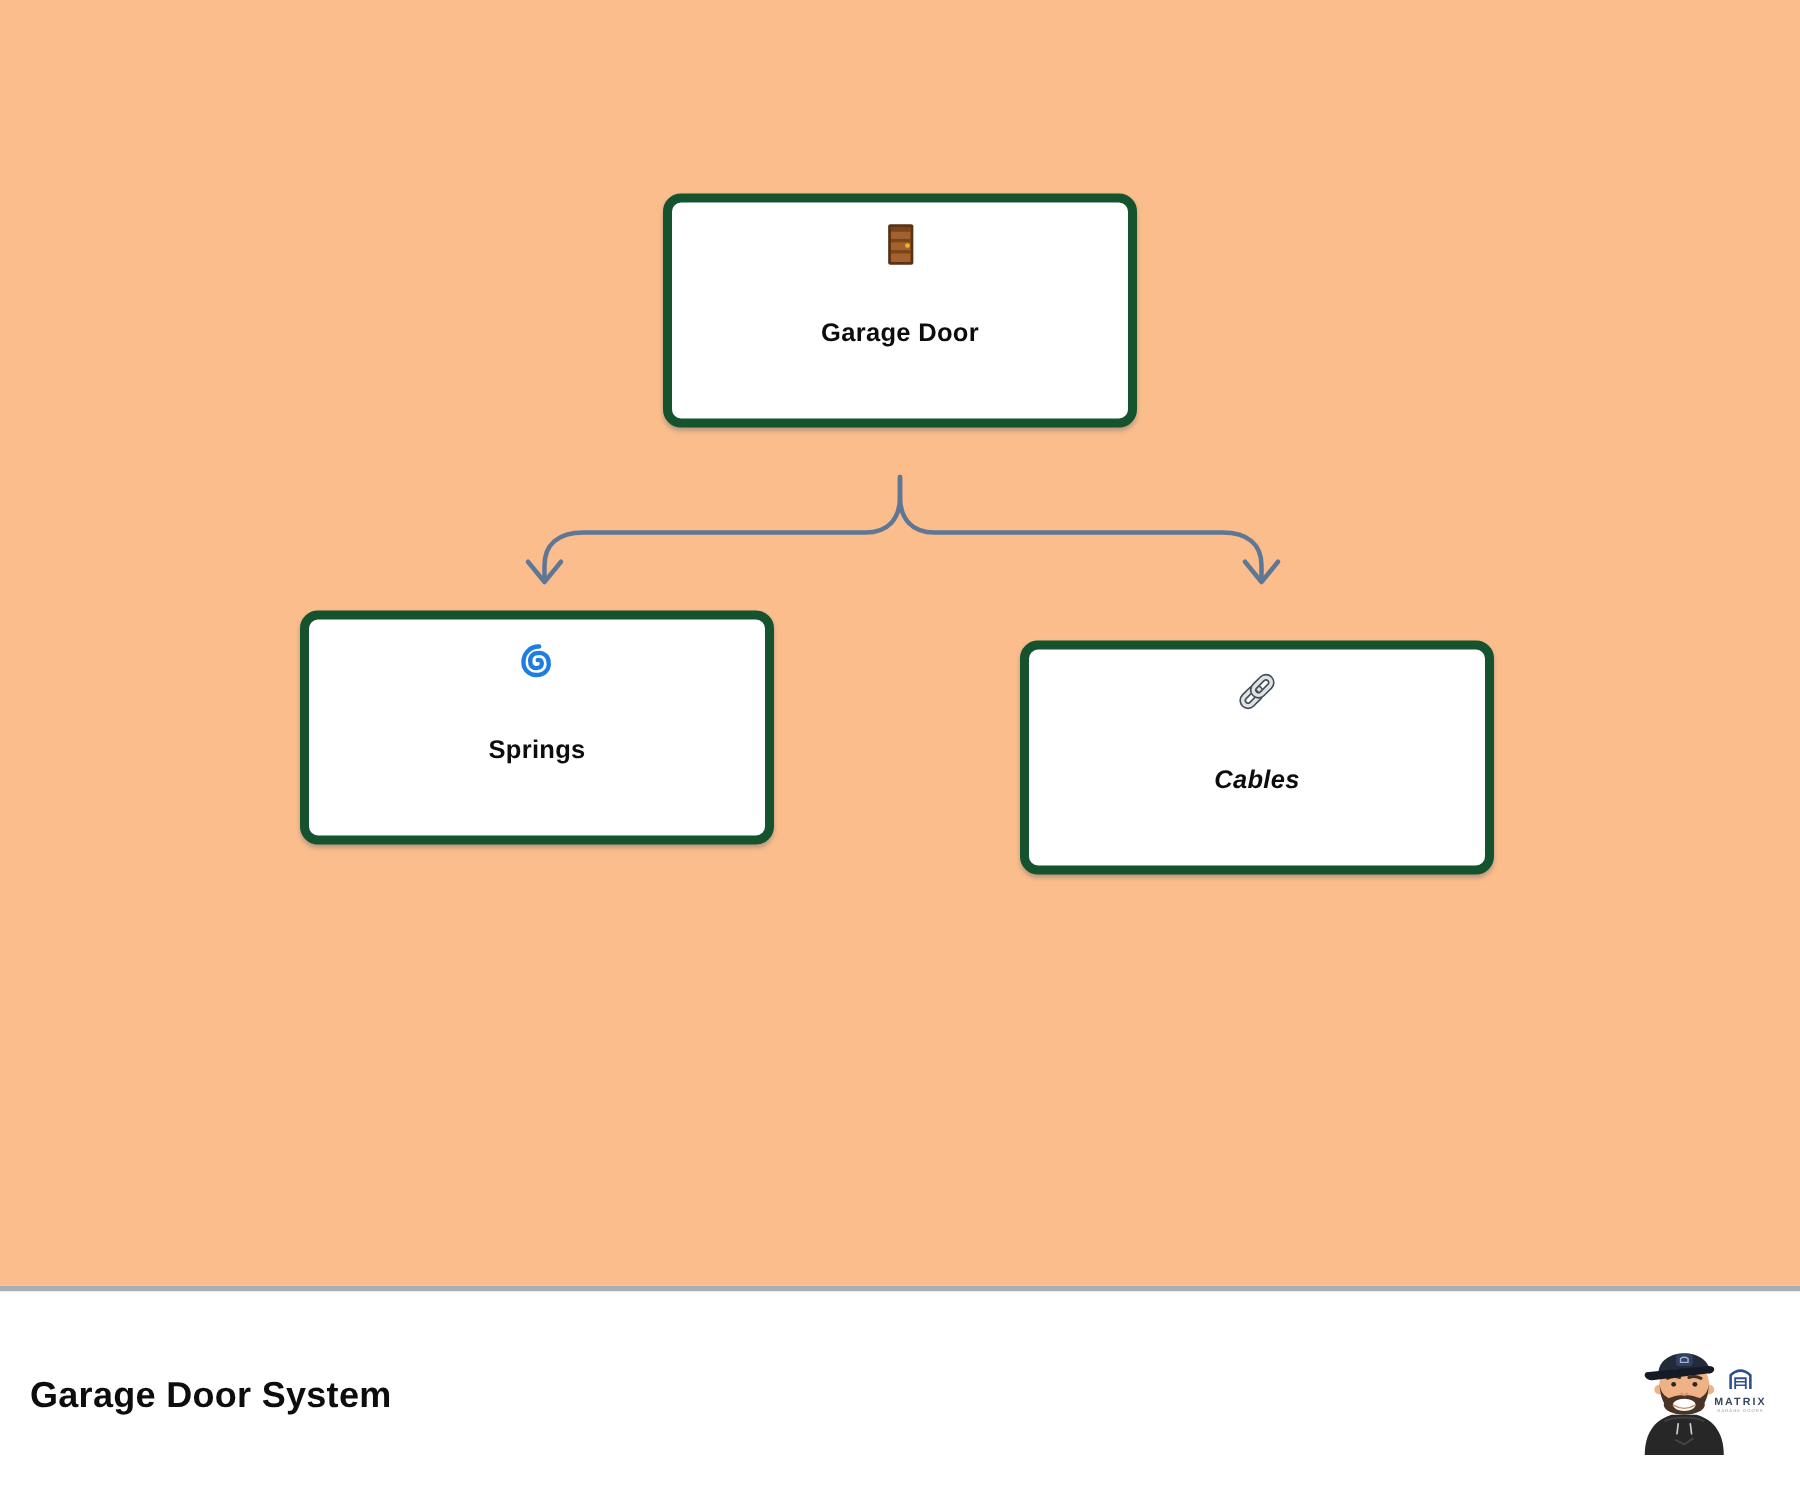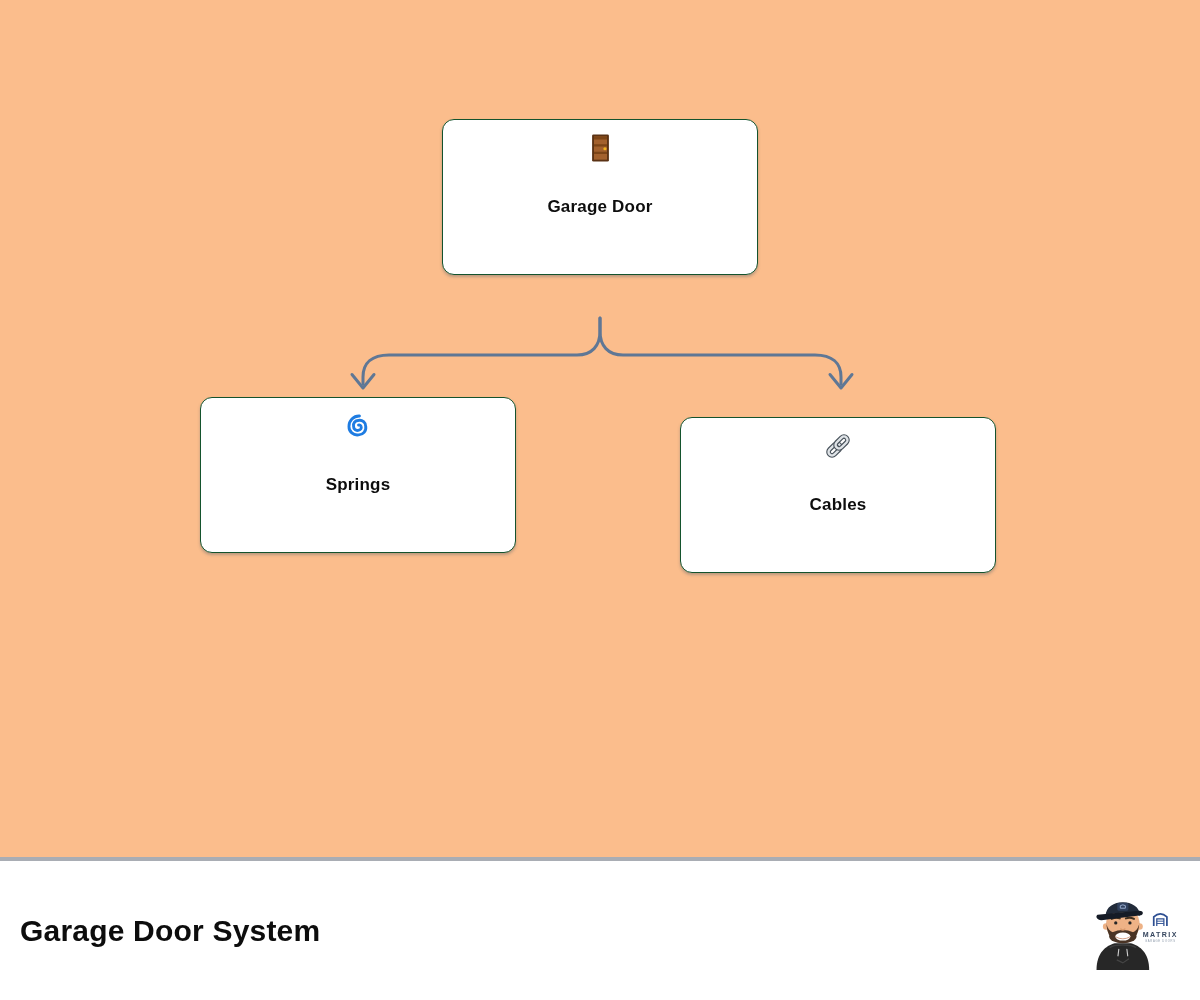--- a/index.html
+++ b/index.html
@@ -18,61 +18,62 @@
   }
   .connector-layer {
     position: absolute;
     left: 0; top: 0;
     width: 1200px; height: 857px;
     pointer-events: none;
   }
   .node-card {
     position: absolute;
     background: #ffffff;
-    border: 1px solid #14532d;
+    border: 6px solid #14532d;
     border-radius: 12px;
     box-shadow: 0 2px 3px rgba(110,110,110,0.45);
     display: flex;
     flex-direction: column;
     align-items: center;
     padding-top: 14px;
+    margin-top: 10px;
   }
   .node-card .node-icon {
     height: 28px;
     display: flex;
     align-items: center;
     justify-content: center;
   }
   .node-card .node-label {
     margin-top: 35px;
     font-size: 17px;
     font-weight: bold;
     color: #0d0d0d;
     letter-spacing: 0.2px;
   }
   #node-garage-door { left: 442px; top: 119px; width: 316px; height: 156px; }
   #node-springs     { left: 200px; top: 397px; width: 316px; height: 156px; }
-  #node-cables      { left: 680px; top: 417px; width: 316px; height: 156px; }
+  #node-cables      { left: 680px; top: 417px; width: 316px; height: 156px; font-style: italic; }
 
   .divider {
     width: 1200px;
     height: 4px;
     background: #a9adb4;
   }
   .footer {
     width: 1200px;
     height: 139px;
     background: #ffffff;
     display: flex;
     align-items: center;
     justify-content: space-between;
     padding: 0 22px 0 20px;
   }
   .footer-title {
-    font-size: 30px;
+    font-size: 24px;
     font-weight: bold;
     color: #0d0d0d;
     letter-spacing: 0.2px;
   }
   .brand-logo { width: 86px; height: 78px; }
 </style>
 </head>
 <body>
 
 <div class="canvas">

